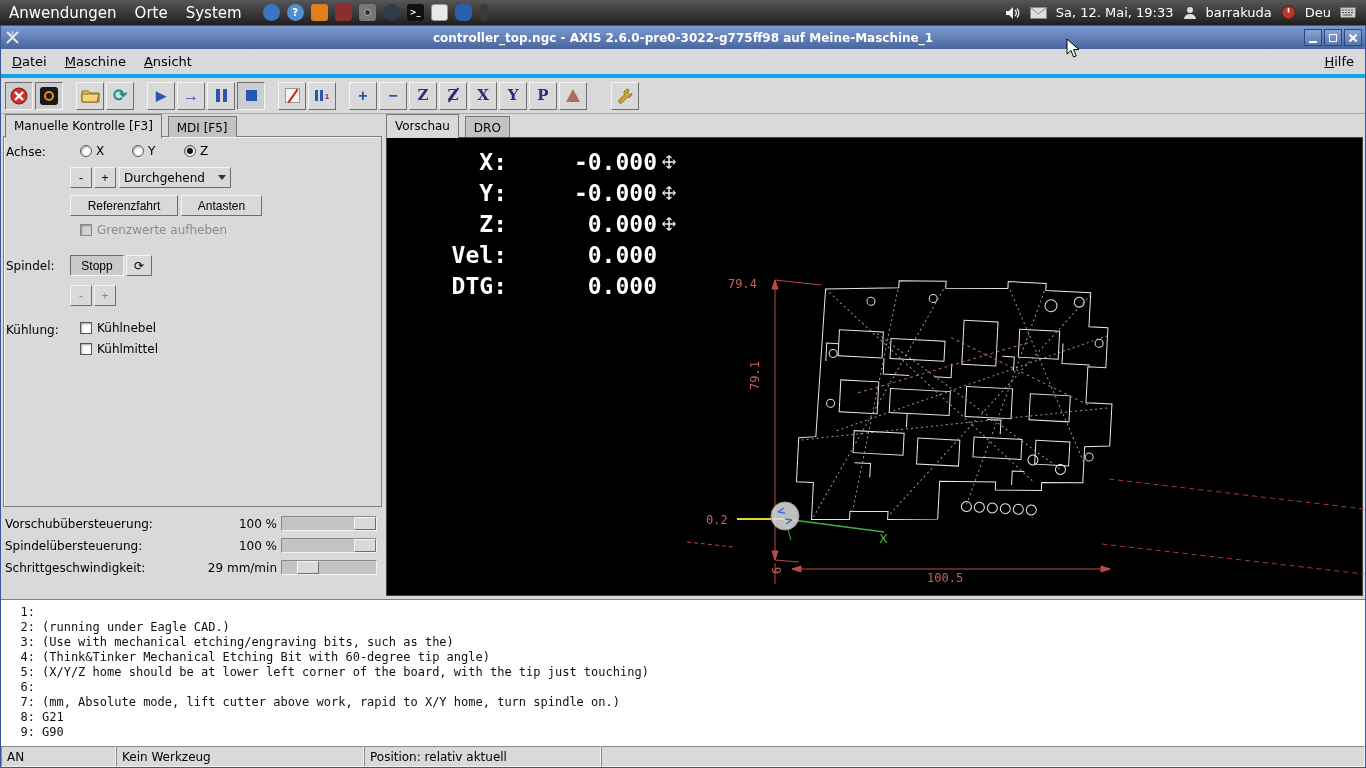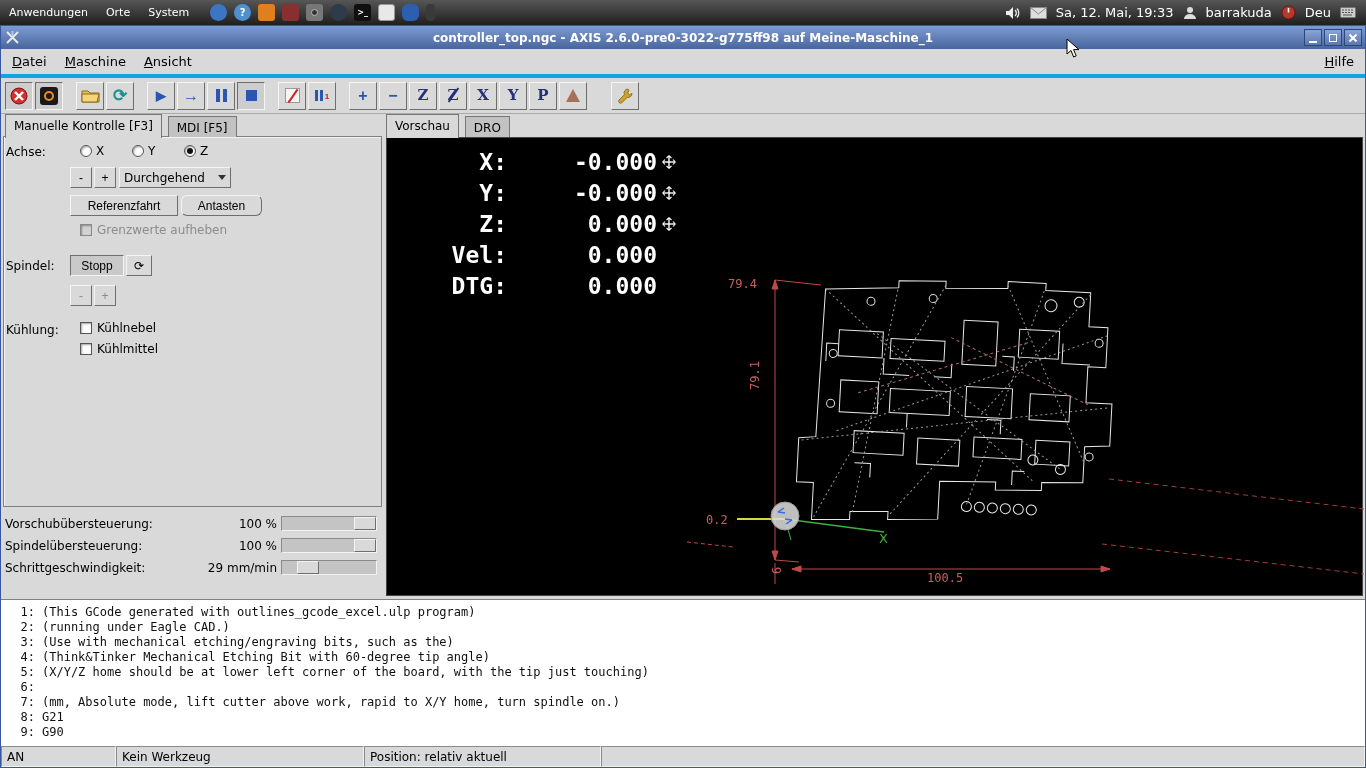--- a/index.html
+++ b/index.html
@@ -1,21 +1,21 @@
 <!DOCTYPE html>
 <html><head>
 <meta charset="utf-8">
 <style>
   * {margin:0;padding:0;box-sizing:border-box;}
   html,body{width:1366px;height:768px;}
   body{position:relative;font-family:"DejaVu Sans","Liberation Sans",sans-serif;font-size:12px;background:#d9d9d9;overflow:hidden;color:#000;}
 
   
   .desktop-bar{position:absolute;top:0;left:0;width:1366px;height:25px;background:linear-gradient(#565656,#1f1f1f);color:#fff;display:flex;align-items:center;z-index:50;}
-  .db-menu{display:inline-block;padding:4px 9px;font-size:11px;}
+  .db-menu{display:inline-block;padding:4px 9px;font-size:15px;}
   .db-icons{display:flex;align-items:center;gap:7px;margin-left:12px;}
   .launcher{width:17px;height:17px;border-radius:3px;display:inline-flex;align-items:center;justify-content:center;font-size:10px;font-weight:bold;color:#fff;}
   .db-right{margin-left:auto;display:flex;align-items:center;gap:9px;padding-right:10px;font-size:13px;}
   .tray-icon{display:inline-flex;align-items:center;justify-content:center;}
 
   
   .window{position:absolute;top:25px;left:0;width:1366px;height:743px;background:#d9d9d9;border:1px solid #39589c;}
   .titlebar{position:relative;height:23px;background:linear-gradient(#7e9bd1,#48659e);display:flex;align-items:center;justify-content:center;}
   .title-text{position:absolute;left:0;right:0;text-align:center;color:#fff;font-weight:bold;font-size:12px;}
   .win-icon{margin-left:4px;z-index:2;display:flex;}
@@ -298,21 +298,21 @@
           </span>
 
         <button class="tk-btn" style="left:66px;top:30px;width:22px;">-</button>
         <button class="tk-btn" style="left:90px;top:30px;width:22px;">+</button>
         <span class="dropdown" style="left:115px;top:30px;width:112px;">
             <span>Durchgehend</span>
             <i class="dd-arrow"></i>
           </span>
 
         <button class="tk-btn" style="left:66px;top:58px;width:108px;">Referenzfahrt</button>
-        <button class="tk-btn" style="left:177px;top:58px;width:81px;border-radius:6px;">Antasten</button>
+        <button class="tk-btn" style="left:177px;top:58px;width:81px;">Antasten</button>
 
         <span class="chk-wrap disabled" style="left:76px;top:86px;">
             <span class="chk"></span>
             <span>Grenzwerte aufheben</span>
           </span>
 
         <span class="fl-label" style="left:2px;top:122px;">Spindel:</span>
         <button class="tk-btn sunken" style="left:66px;top:118px;width:54px;">Stopp</button>
         <button class="tk-btn" style="left:122px;top:118px;width:26px;padding:1px 2px;">⟳</button>
 
@@ -495,21 +495,20 @@
           </div>
         </div>
 
       </div>
     </div>
   </div>
 
   <div class="gcode">
     <div class="gl">
         <span class="ln">1:</span>
-        <span>(This GCode generated with outlines_gcode_excel.ulp program)</span>
       </div>
     <div class="gl">
         <span class="ln">2:</span>
         <span>(running under Eagle CAD.)</span>
       </div>
     <div class="gl">
         <span class="ln">3:</span>
         <span>(Use with mechanical etching/engraving bits, such as the)</span>
       </div>
     <div class="gl">

